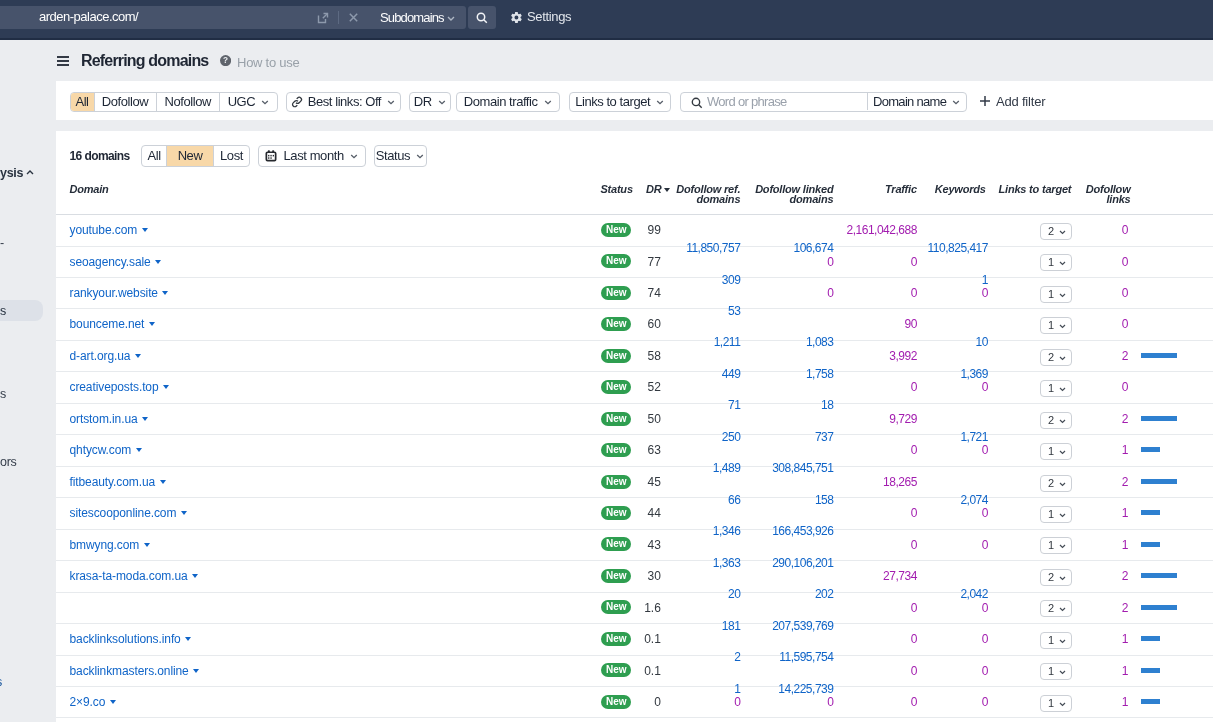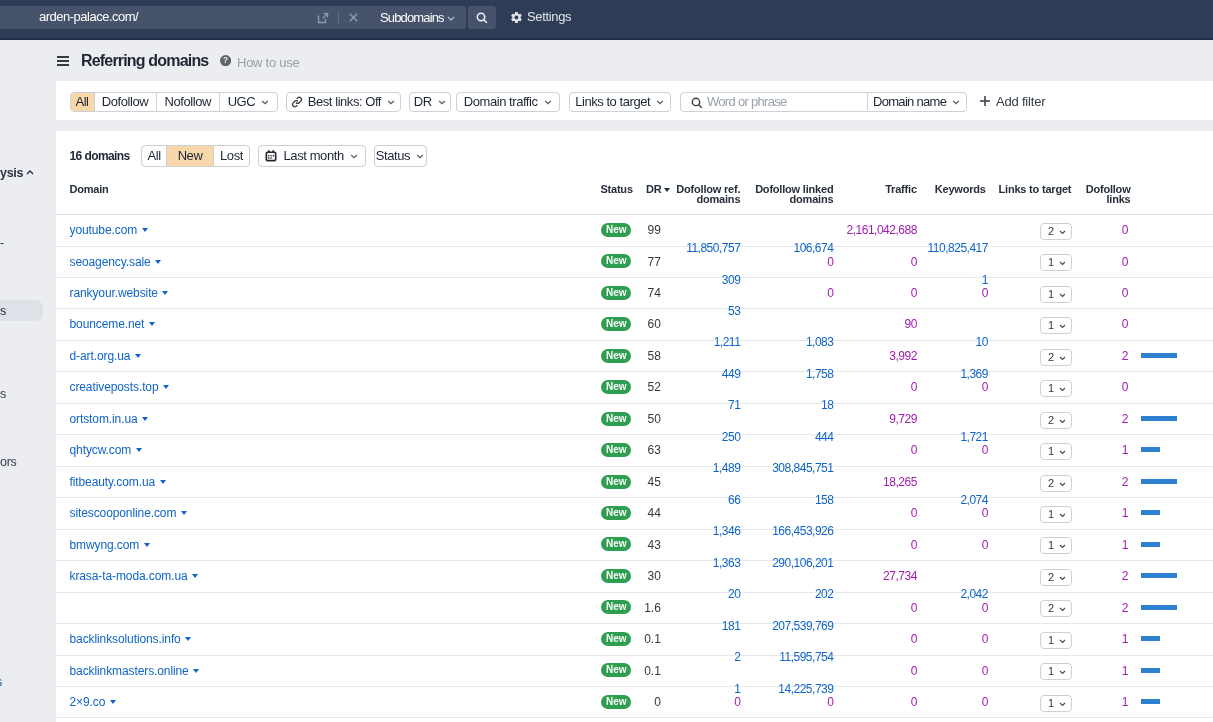--- a/index.html
+++ b/index.html
@@ -34,21 +34,21 @@
 .seg:last-child { border-right:none; }
 .selseg { background:#f8d8a8; }
 svg.chev { display:inline-block; vertical-align:1px; margin-left:3px; }
 
 
 #cnt { position:absolute; left:69.5px; top:148.5px; font-size:12px; font-weight:700; color:#1f2633; letter-spacing:-0.59px; }
 .tbtn { position:absolute; top:144.5px; height:22.5px; background:#fff; border:1px solid #ccd1d8; border-radius:4px; font-size:13px; color:#1d2635; line-height:20px; letter-spacing:-0.4px; white-space:nowrap; }
 .tbtn .seg { height:20.5px; line-height:20px; }
 
 
-.th { position:absolute; top:183.8px; font-size:11px; font-weight:700; color:#262e3a; line-height:10.4px; letter-spacing:-0.2px; }
+.th { position:absolute; top:183.8px; font-size:11px; font-weight:700; color:#262e3a; line-height:10.4px; letter-spacing:-0.2px;font-style:italic; }
 .thr { text-align:right; }
 #thead { position:absolute; left:56px; top:183px; width:1157px; height:32.1px; border-bottom:1px solid #d9dde2; }
 
 
 .row { position:absolute; left:56px; width:1157px; height:31.46px; border-bottom:1px solid #e7eaed; font-size:12px; }
 .row > span { position:absolute; top:0; line-height:31.46px; }
 .dom { left:13.5px; color:#0f64c8; letter-spacing:-0.1px; }
 .dcar { display:inline-block; width:0; height:0; border-left:3.8px solid transparent; border-right:3.8px solid transparent; border-top:4.6px solid #0f64c8; margin-left:4.5px; vertical-align:2px; }
 .pill { left:545px; top:7.8px!important; width:30.4px; height:14px; line-height:14px!important; background:#2e9e50; border-radius:7px; color:#fff; font-size:10px; font-weight:700; text-align:center; }
 .dr { right:552.2px; text-align:right; color:#333940; }
@@ -271,21 +271,21 @@
         <path d="M1 1l2.5 2.5L6 1" fill="none" stroke="#464d57" stroke-width="1.2"></path>
       </svg></span>
   <span class="num blk" style="right:85.0px">0</span>
 
 </div>
 <div class="row" style="top:403.86px">
   <span class="dom">ortstom.in.ua<span class="dcar"></span></span>
   <span class="pill">New</span>
   <span class="dr">50</span>
   <span class="num blu" style="right:472.7px">250</span>
-  <span class="num blu" style="right:379.6px">444</span>
+  <span class="num blu" style="right:379.6px">737</span>
   <span class="num blk" style="right:296.2px">9,729</span>
   <span class="num blu" style="right:225.1px">1,721</span>
   <span class="sel">2<svg class="scar" width="7" height="5" viewBox="0 0 7 5">
         <path d="M1 1l2.5 2.5L6 1" fill="none" stroke="#464d57" stroke-width="1.2"></path>
       </svg></span>
   <span class="num blk" style="right:85.0px">2</span>
   <div class="bar" style="width:36.4px"></div>
 </div>
 <div class="row" style="top:435.32px">
   <span class="dom">qhtycw.com<span class="dcar"></span></span>

